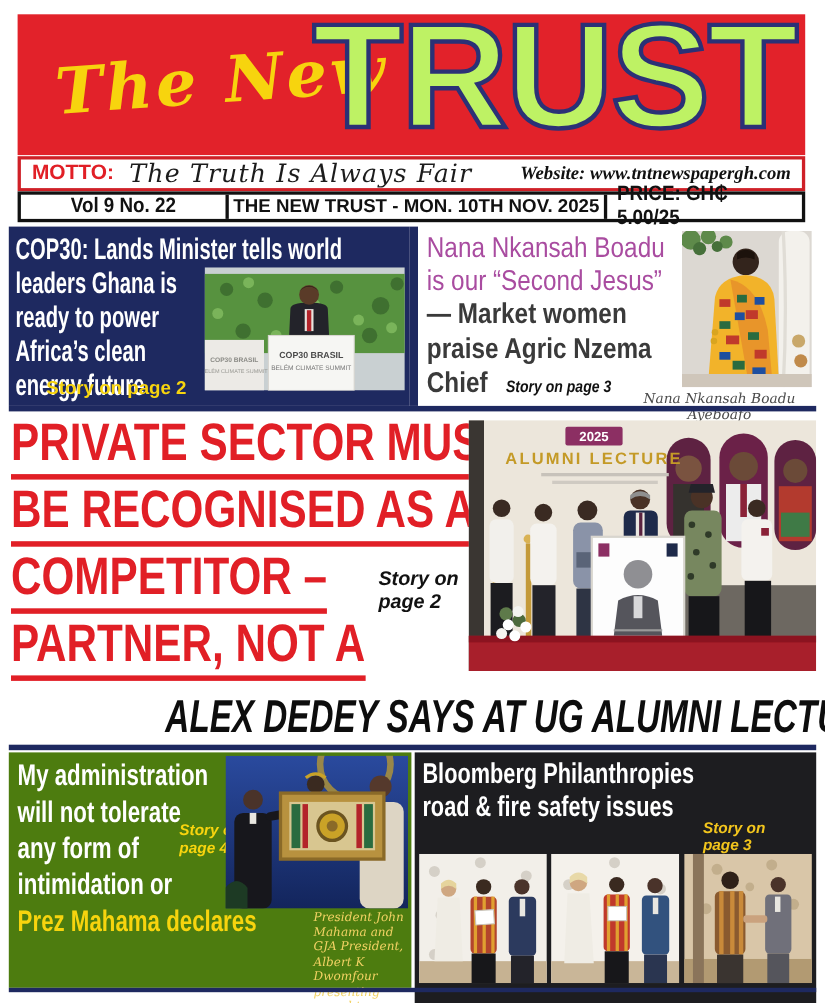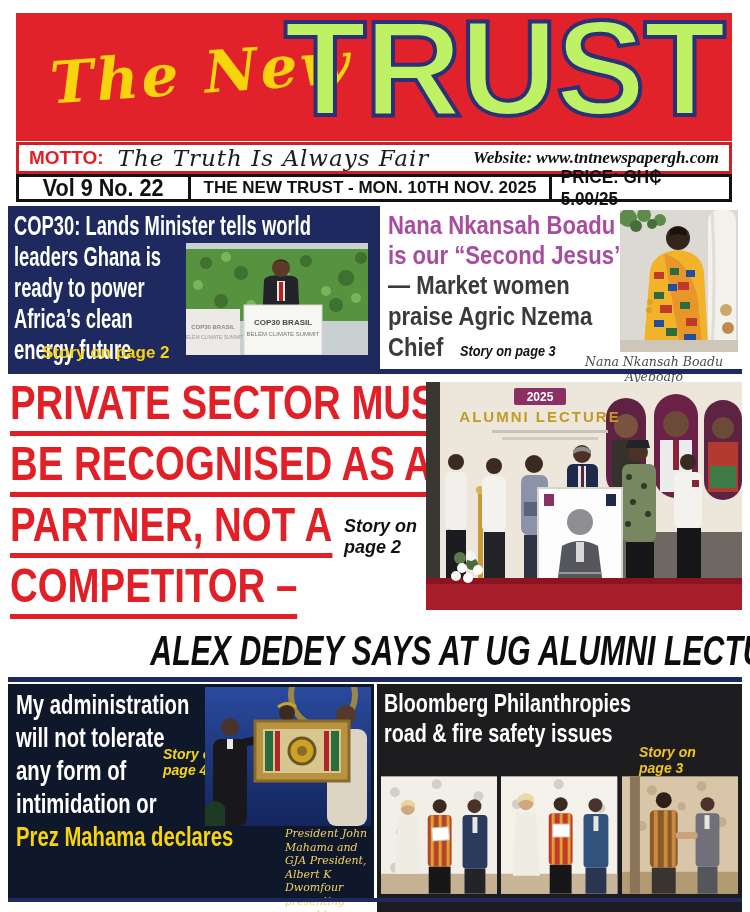--- a/index.html
+++ b/index.html
@@ -14,55 +14,55 @@
 
   
   .motto-bar { left:16px; top:142px; width:716px; height:32px; background:#fff; border:3px solid #cf2027; display:flex; align-items:center; padding:12px 10px; }
   .motto-label { color:#e11f26; font-weight:bold; font-size:19px; margin-right:14px; }
   .motto-text { font-family:"DejaVu Serif", serif; font-style:italic; font-size:23px; color:#1c1c1c; letter-spacing:1px; }
   .website { margin-left:auto; font-family:"Liberation Serif", serif; font-style:italic; font-weight:bold; font-size:17px; color:#111; }
 
   
   .info-bar { left:16px; top:174px; width:716px; height:28px; border:3px solid #111; display:flex; align-items:stretch; background:#fff; }
   .info-cell { display:flex; align-items:center; justify-content:center; font-weight:bold; color:#111; }
-  .info-vol { width:172px; border-right:3px solid #111; font-size:24px; }
+  .info-vol { width:189px; border-right:3px solid #111; font-size:19px; }
   .info-center { flex:1; font-size:17px; letter-spacing:0; }
   .info-price { width:180px; border-left:3px solid #111; font-size:19px; }
   .cond90 { transform:scaleX(.9); }
 
   
   .story-cop30 { left:8px; top:206px; width:364px; height:163px; background:#1e2960; padding:5px 6px; }
   .cop-line { color:#fff; font-weight:900; font-size:27px; line-height:31px; }
   .cop-line span { display:inline-block; transform:scaleX(.68); transform-origin:0 50%; white-space:nowrap; }
   .cop-photo { position:absolute; right:4px; top:37px; width:182px; height:112px; }
   .cop-ref { position:absolute; left:34px; bottom:6px; color:#f7d40e; font-weight:bold; font-size:17px; }
 
   .story-nana { left:372px; top:206px; width:370px; height:163px; background:#fff; border-left:8px solid #1e2960; padding:4px 0 0 8px; }
-  .nana-line-p { color:#a94ca0; font-weight:700; font-size:26px; line-height:30px; }
+  .nana-line-p { color:#a94ca0; font-weight:400; font-size:26px; line-height:30px; }
   .nana-line-d { color:#3a3a3a; font-weight:900; font-size:26px; line-height:31px; }
   .nana-line-p span, .nana-line-d span { display:inline-block; transform:scaleX(.85); transform-origin:0 50%; white-space:nowrap; }
   .nana-ref { font-size:15px; font-style:italic; font-weight:bold; color:#111; transform:none; letter-spacing:0; }
   .nana-photo { position:absolute; right:4px; top:4px; width:118px; height:142px; }
   .nana-caption { position:absolute; right:4px; top:148px; width:168px; text-align:center; font-family:"DejaVu Serif", serif; font-style:italic; font-size:12.5px; color:#4a4a4a; }
 
   .rule { left:8px; width:734px; height:5px; background:#1e2960; }
   .rule-1 { top:369px; } .rule-2 { top:677px; } .rule-3 { top:898px; height:4px; }
 
   
   .main-headline { left:10px; top:377px; width:430px; }
   .mh-line { height:61px; }
   .mh-line span { display:inline-block; white-space:nowrap; font-size:48px; font-weight:900; color:#e11f26; line-height:52px; border-bottom:5px solid #e11f26; padding-bottom:2px; transform:scaleX(.8); transform-origin:0 0; }
   .main-ref { left:344px; top:516px; width:80px; font-weight:bold; font-style:italic; font-size:18px; line-height:21px; color:#111; }
   .main-photo { left:426px; top:382px; width:316px; height:228px; }
 
   .subheadline { left:8px; top:626px; width:734px; height:50px; text-align:center; font-size:42px; font-weight:900; font-style:italic; color:#0d0d0d; line-height:50px; }
   .subheadline span { display:inline-block; transform:scaleX(.72); transform-origin:50% 50%; white-space:nowrap; }
 
   
-  .story-mahama { left:8px; top:684px; width:366px; height:214px; background:#0f172a; padding:5px 0 0 8px; }
+  .story-mahama { left:8px; top:684px; width:366px; height:214px; background:#4d7c0f; padding:5px 0 0 8px; }
   .mah-line { color:#fff; font-weight:900; font-size:27px; line-height:33px; }
   .mah-line span { display:inline-block; transform:scaleX(.75); transform-origin:0 50%; white-space:nowrap; }
   .mah-yellow { color:#f7d40e; }
   .mah-ref { position:absolute; left:155px; top:62px; width:74px; color:#f7d40e; font-weight:bold; font-style:italic; font-size:14px; line-height:16px; }
   .mah-photo { position:absolute; left:197px; top:3px; width:166px; height:139px; }
   .mah-caption { position:absolute; left:277px; top:143px; width:86px; font-family:"DejaVu Serif", serif; font-style:italic; font-size:11px; line-height:13.5px; color:#f2d264; }
 
   .story-bloom { left:377px; top:684px; width:365px; height:238px; background:#1d1d20; padding:4px 0 0 7px; }
   .bl-line { color:#fff; font-weight:900; font-size:26px; line-height:30px; }
   .bl-line span { display:inline-block; transform:scaleX(.76); transform-origin:0 50%; white-space:nowrap; }
@@ -187,22 +187,22 @@
       <rect y="130" width="118" height="12" fill="#cfc6ba"></rect>
     </svg>
     <div class="nana-caption">Nana Nkansah Boadu Ayeboafo</div>
   </div>
 
   <div class="abs rule rule-1"></div>
 
   <div class="abs main-headline">
     <div class="mh-line"><span>PRIVATE SECTOR MUST</span></div>
     <div class="mh-line"><span>BE RECOGNISED AS A</span></div>
+    <div class="mh-line"><span>COMPETITOR –</span></div>
     <div class="mh-line"><span>PARTNER, NOT A</span></div>
-    <div class="mh-line"><span>COMPETITOR –</span></div>
   </div>
   <div class="abs main-ref">Story on page 2</div>
 
   <svg class="abs main-photo" viewBox="0 0 316 228">
     <rect width="316" height="228" fill="#ece6db"></rect>
     <rect width="14" height="228" fill="#3a3632"></rect>
     <rect x="162" y="150" width="154" height="52" fill="#2a2520" opacity="0.65"></rect>
     <rect x="180" y="16" width="40" height="98" rx="20" fill="#5e2242"></rect>
     <circle cx="200" cy="44" r="12" fill="#7a5340"></circle>
       <rect x="186" y="58" width="28" height="50" fill="#35322e"></rect>

